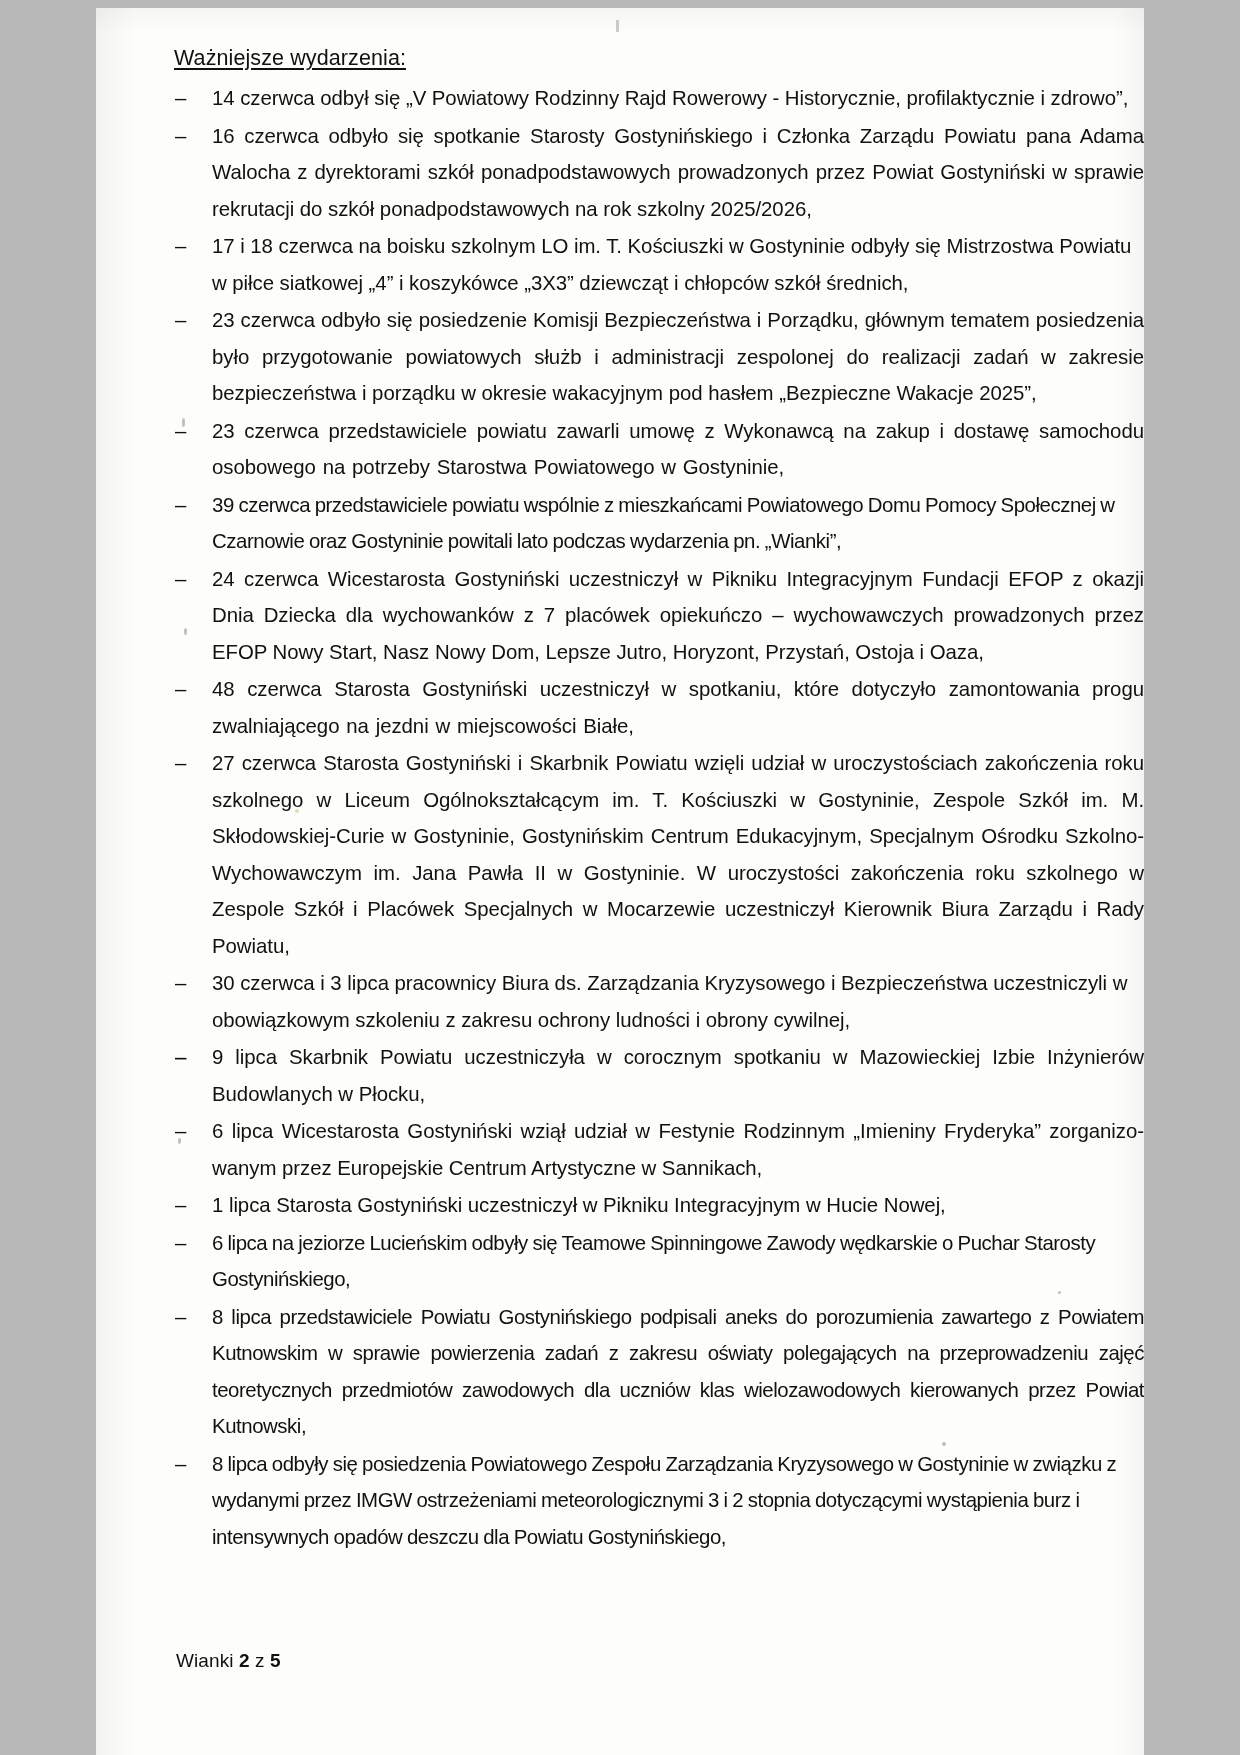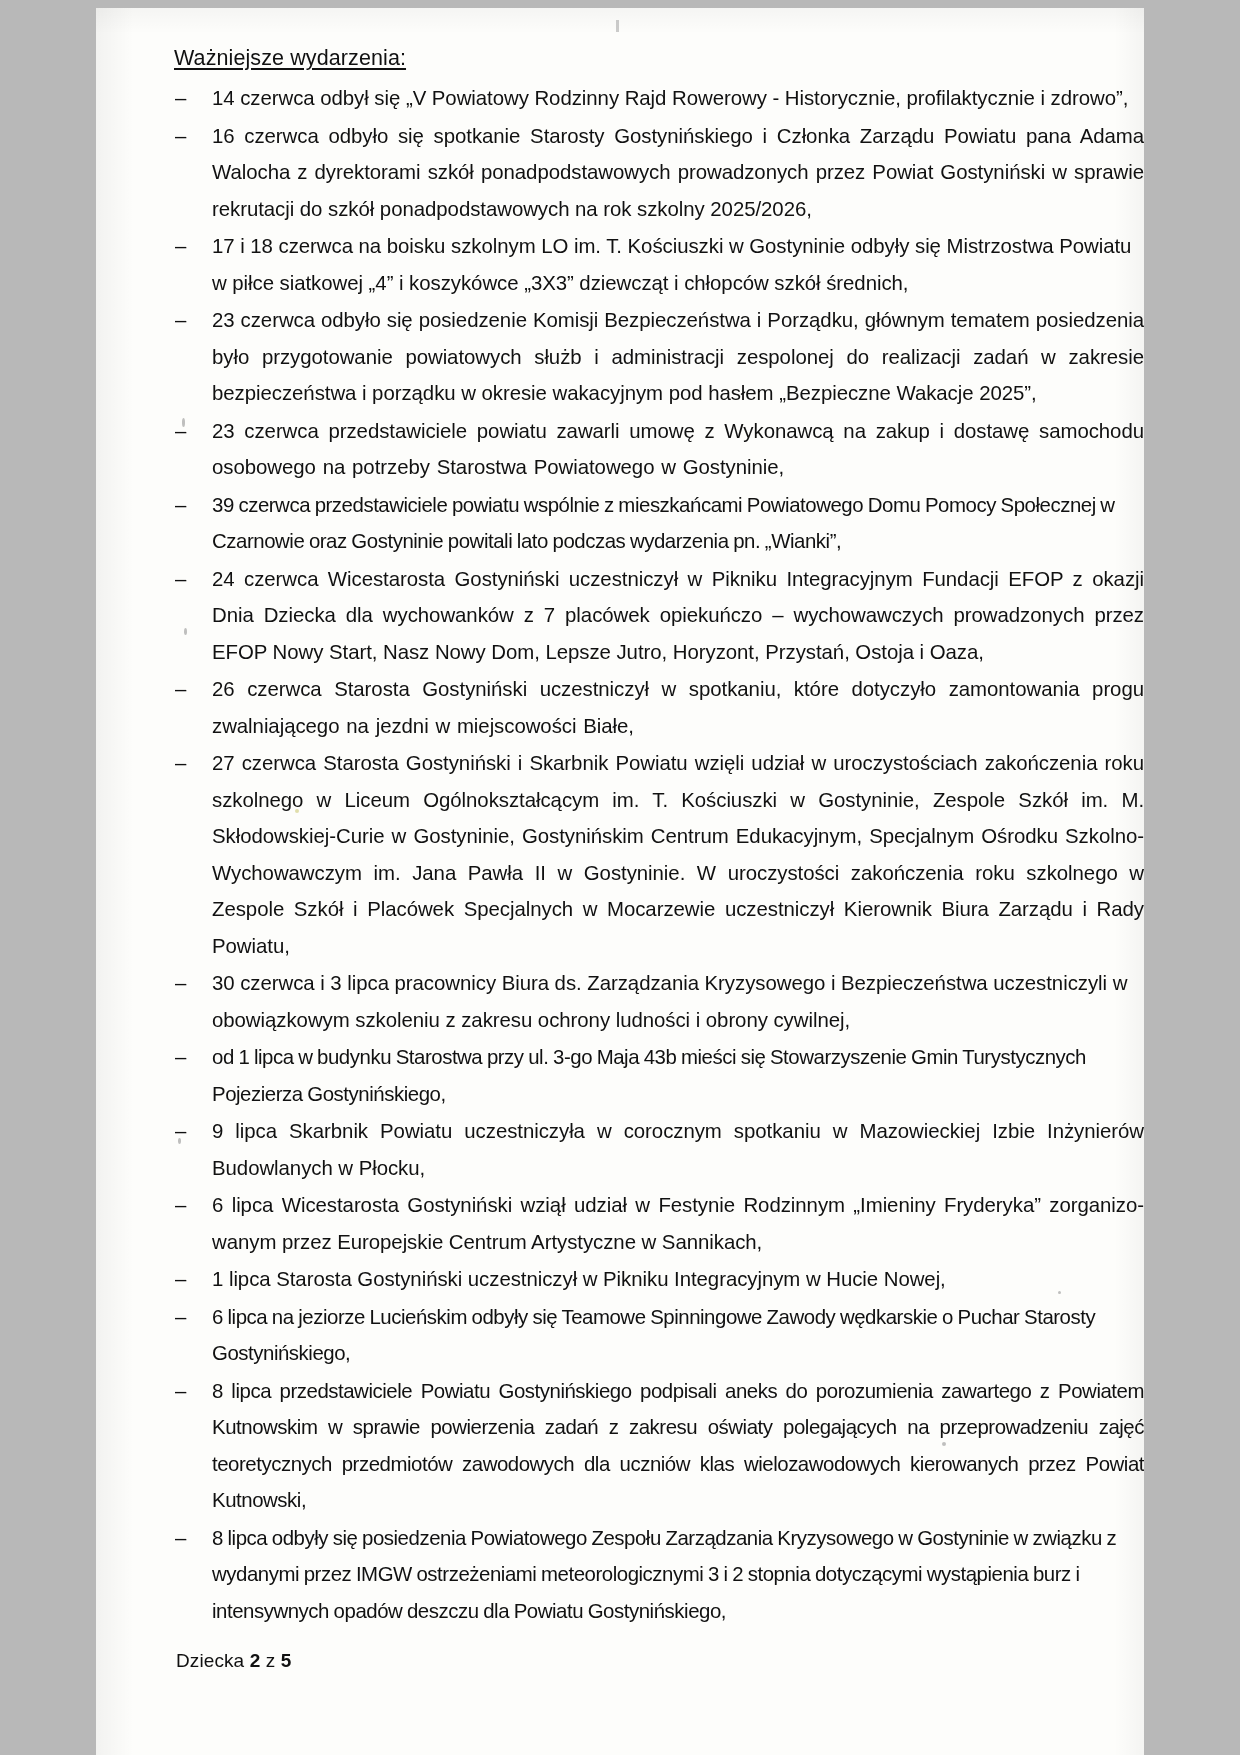--- a/index.html
+++ b/index.html
@@ -158,36 +158,35 @@
         <span>39 czerwca przedstawiciele powiatu wspólnie z mieszkańcami Powiatowego Domu Pomocy Społecznej w Czarnowie oraz Gostyninie powitali lato podczas wydarzenia pn. „Wianki”,</span>
       </li>
 
       <li class="event-item">
         <span class="dash">–</span>
         <span>24 czerwca Wicestarosta Gostyniński uczestniczył w Pikniku Integracyjnym Fundacji EFOP z okazji Dnia Dziecka dla wychowanków z 7 placówek opiekuńczo – wychowawczych prowadzonych przez EFOP Nowy Start, Nasz Nowy Dom, Lepsze Jutro, Horyzont, Przystań, Ostoja i Oaza,</span>
       </li>
 
       <li class="event-item loose">
         <span class="dash">–</span>
-        <span>26 czerwca Starosta Gostyniński uczestniczył w spotkaniu, które dotyczyło zamontowania progu zwalniającego na jezdni w miejscowości Białe,</span>
+        <span>48 czerwca Starosta Gostyniński uczestniczył w spotkaniu, które dotyczyło zamontowania progu zwalniającego na jezdni w miejscowości Białe,</span>
       </li>
 
       <li class="event-item">
         <span class="dash">–</span>
         <span>27 czerwca Starosta Gostyniński i Skarbnik Powiatu wzięli udział w uroczystościach zakończenia roku szkolnego w Liceum Ogólnokształcącym im. T. Kościuszki w Gostyninie, Zespole Szkół im. M. Skłodowskiej-Curie w Gostyninie, Gostynińskim Centrum Edukacyjnym, Specjalnym Ośrodku Szkolno-Wychowawczym im. Jana Pawła II w Gostyninie. W uroczystości zakończenia roku szkolnego w Zespole Szkół i Placówek Specjalnych w Mocarzewie uczestniczył Kierownik Biura Zarządu i Rady Powiatu,</span>
       </li>
 
       <li class="event-item no-justify">
         <span class="dash">–</span>
         <span>30 czerwca i 3 lipca pracownicy Biura ds. Zarządzania Kryzysowego i Bezpieczeństwa uczestniczyli w obowiązkowym szkoleniu z zakresu ochrony ludności i obrony cywilnej,</span>
       </li>
 
       <li class="event-item no-justify tight">
         <span class="dash">–</span>
-        <span>od 1 lipca w budynku Starostwa przy ul. 3-go Maja 43b mieści się Stowarzyszenie Gmin Turystycznych Pojezierza Gostynińskiego,</span>
       </li>
 
       <li class="event-item">
         <span class="dash">–</span>
         <span>9 lipca Skarbnik Powiatu uczestniczyła w corocznym spotkaniu w Mazowieckiej Izbie Inżynierów Budowlanych w Płocku,</span>
       </li>
 
       <li class="event-item">
         <span class="dash">–</span>
         <span>6 lipca Wicestarosta Gostyniński wziął udział w Festynie Rodzinnym „Imieniny Fryderyka” zorganizo-wanym przez Europejskie Centrum Artystyczne w Sannikach,</span>
@@ -210,16 +209,16 @@
 
       <li class="event-item no-justify tight">
         <span class="dash">–</span>
         <span>8 lipca odbyły się  posiedzenia Powiatowego Zespołu Zarządzania Kryzysowego w Gostyninie w związku z wydanymi przez IMGW ostrzeżeniami meteorologicznymi 3 i 2 stopnia dotyczącymi wystąpienia burz i intensywnych opadów deszczu dla Powiatu Gostynińskiego,</span>
       </li>
 
     </ul>
   </div>
 
   <div class="footer">
-    <span>Dziecka </span><b>2</b><span> z </span><b>5</b>
+    <span>Wianki </span><b>2</b><span> z </span><b>5</b>
   </div>
 
 </div>
 
 </body></html>

